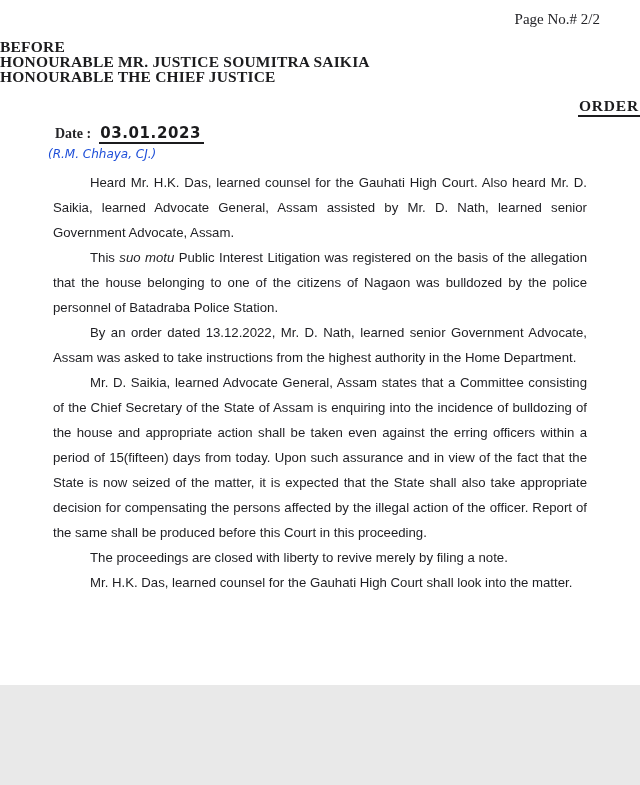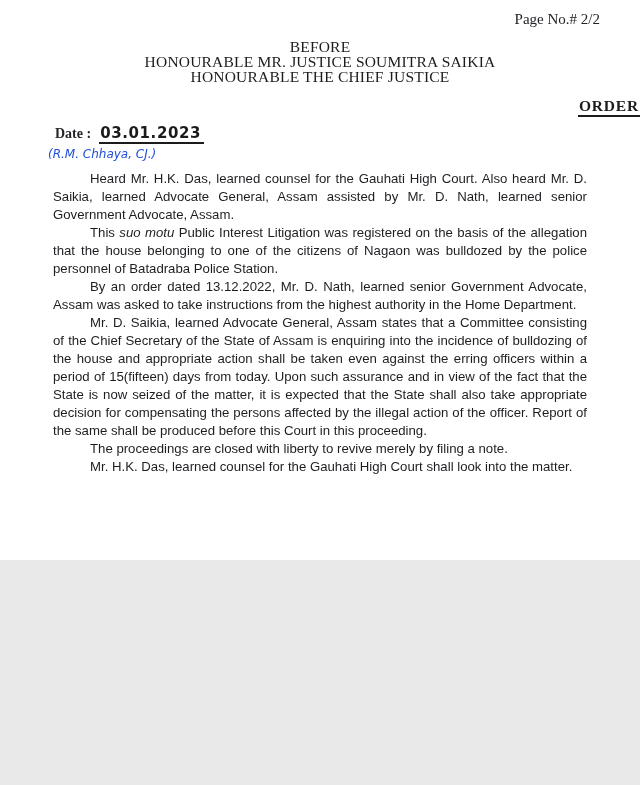--- a/index.html
+++ b/index.html
@@ -3,42 +3,41 @@
 <meta charset="utf-8">
 <style>
   html, body {
     margin: 0;
     padding: 0;
     background: #e9e9e9;
   }
   .page {
     position: relative;
     width: 640px;
-    height: 560px;
+    height: 685px;
     background: #ffffff;
     color: #1d1d1f;
     overflow: hidden;
     box-sizing: border-box;
   }
   
   .page-number {
     position: absolute;
     top: 11px;
     right: 40px;
     font-family: "Liberation Serif", serif;
     font-size: 15px;
     color: #242428;
     white-space: nowrap;
   }
   
   .header-block {
     padding-top: 39px;
-    text-align: center;
     font-family: "Liberation Serif", serif;
-    font-weight: normal;
+    font-weight: bold;
     font-size: 15.5px;
     line-height: 15px;
     letter-spacing: 0.2px;
     color: #1c1c1e;
   }
   .header-block .hline { display: block; }
   .order-title-row {
     text-align: right;
     margin-top: 13px;
   }
@@ -79,21 +78,21 @@
     font-family: "DejaVu Sans", sans-serif;
     font-style: italic;
     font-size: 12px;
     color: #1d4ed8;
   }
   
   .doc-body {
     margin: 9px 53px 0 53px;
     font-family: "Liberation Sans", sans-serif;
     font-size: 13.2px;
-    line-height: 18px;
+    line-height: 25px;
     color: #1e1e22;
     text-align: justify;
   }
   .doc-body p {
     margin: 0;
     text-indent: 37px;
   }
   .italic { font-style: italic; margin-top: 38px; }
   
   .sig-judge, .sig-chief {

